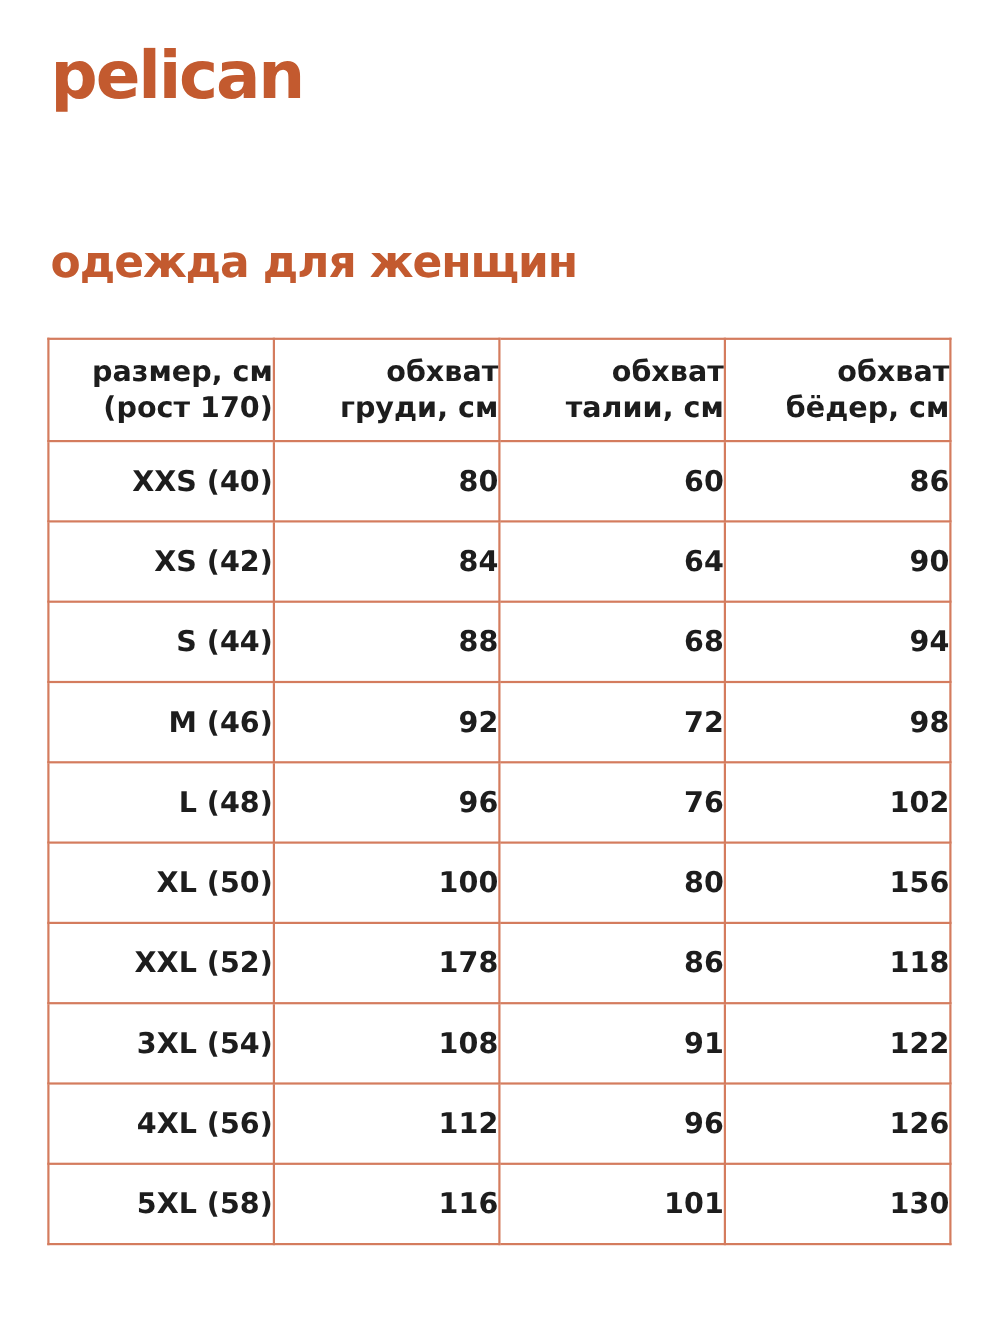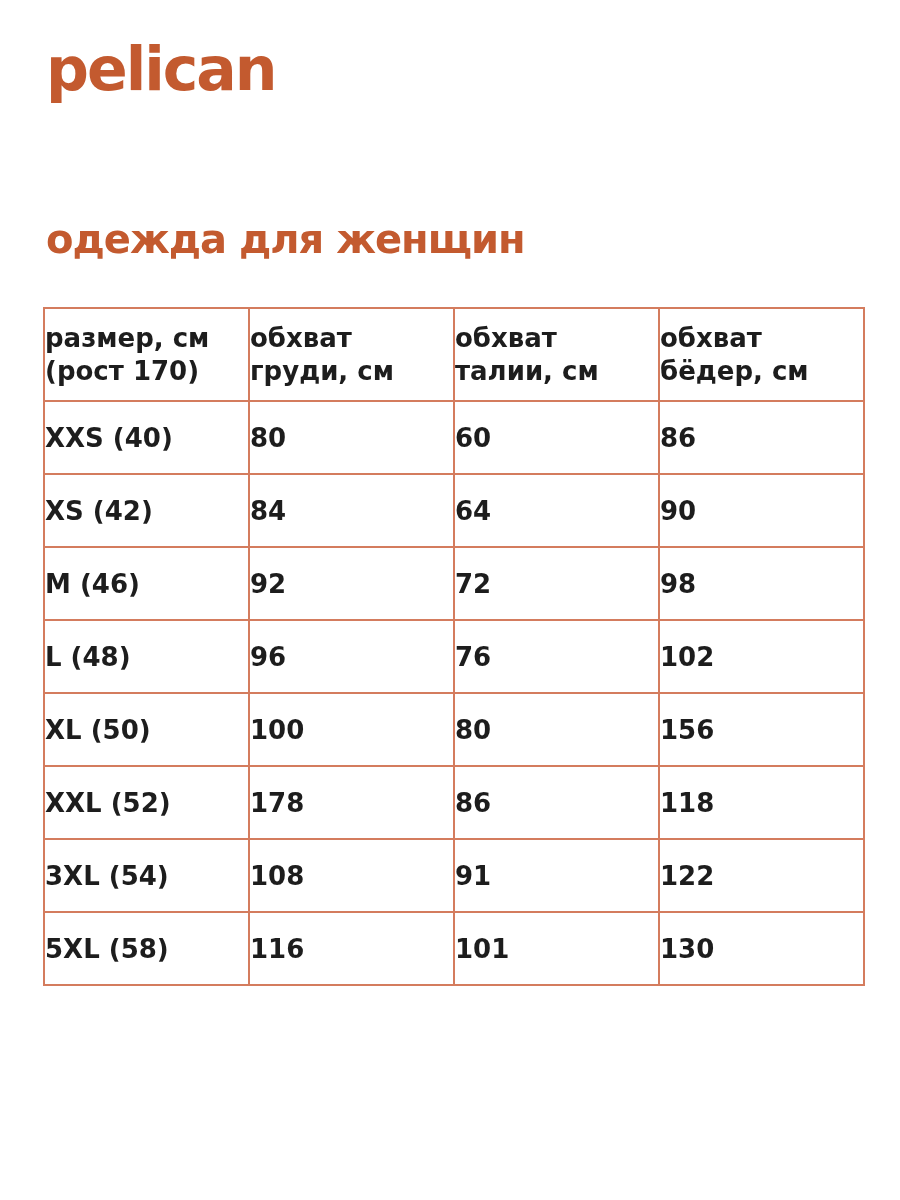--- a/index.html
+++ b/index.html
@@ -35,21 +35,21 @@
     position: absolute;
     left: 43px;
     top: 307px;
     width: 822px;
     border-collapse: collapse;
     table-layout: fixed;
   }
   .size-table th,
   .size-table td {
     border: 2px solid var(--border);
-    text-align: left;
+    text-align: right;
     vertical-align: middle;
     color: var(--text);
     font-weight: 700;
     white-space: pre-line;
     padding: 0;
   }
   .size-table th {
     height: 91px;
     font-size: 26px;
     line-height: 1.25;
@@ -86,20 +86,26 @@
         <td>60</td>
         <td>86</td>
       </tr>
       <tr>
         <td>XS (42)</td>
         <td>84</td>
         <td>64</td>
         <td>90</td>
       </tr>
       <tr>
+        <td>S (44)</td>
+        <td>88</td>
+        <td>68</td>
+        <td>94</td>
+      </tr>
+      <tr>
         <td>M (46)</td>
         <td>92</td>
         <td>72</td>
         <td>98</td>
       </tr>
       <tr>
         <td>L (48)</td>
         <td>96</td>
         <td>76</td>
         <td>102</td>
@@ -116,19 +122,25 @@
         <td>86</td>
         <td>118</td>
       </tr>
       <tr>
         <td>3XL (54)</td>
         <td>108</td>
         <td>91</td>
         <td>122</td>
       </tr>
       <tr>
+        <td>4XL (56)</td>
+        <td>112</td>
+        <td>96</td>
+        <td>126</td>
+      </tr>
+      <tr>
         <td>5XL (58)</td>
         <td>116</td>
         <td>101</td>
         <td>130</td>
       </tr>
     </tbody>
 </table>
 
 </body></html>

